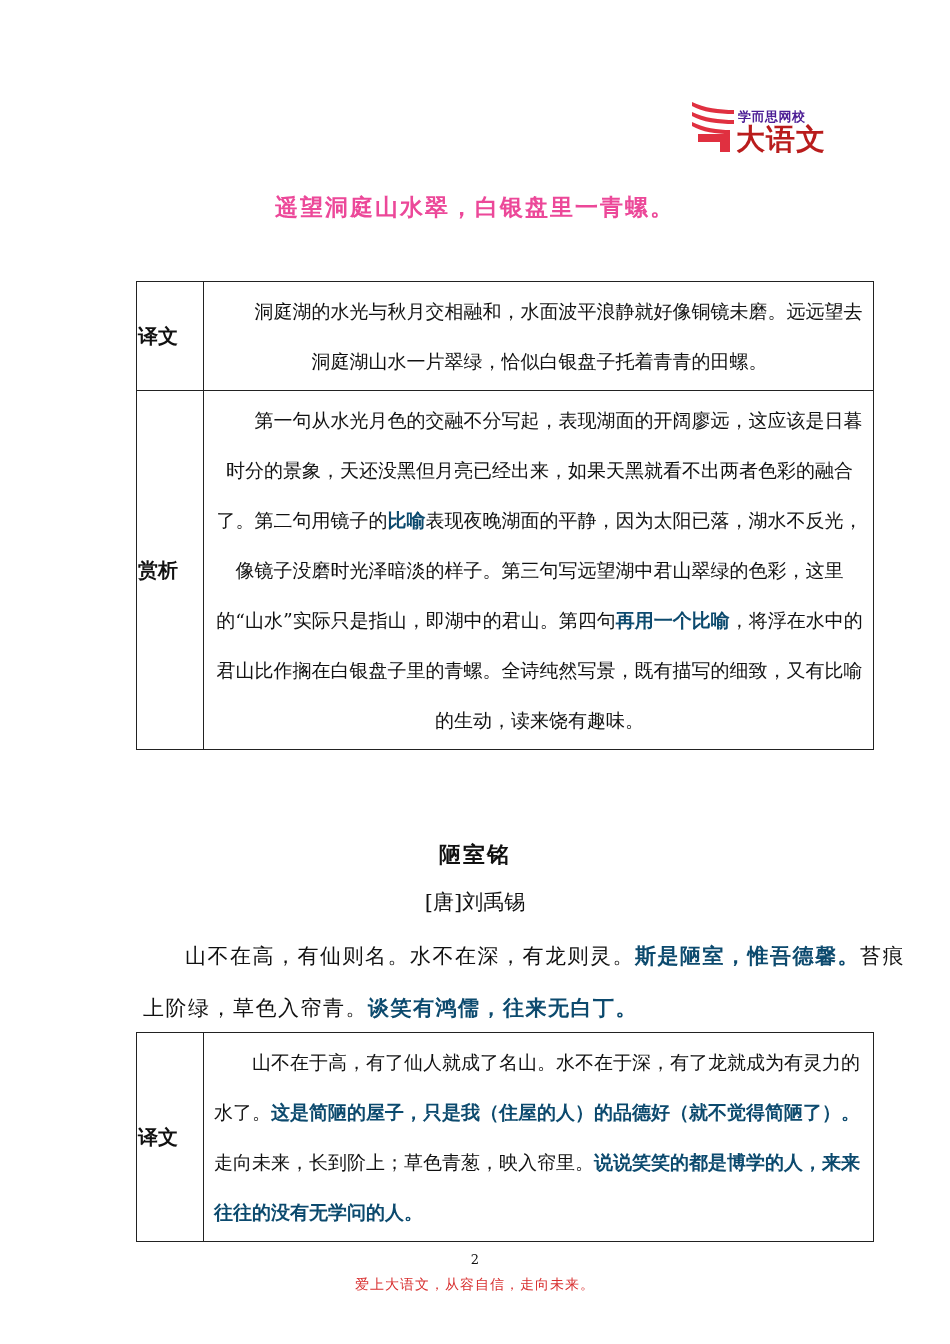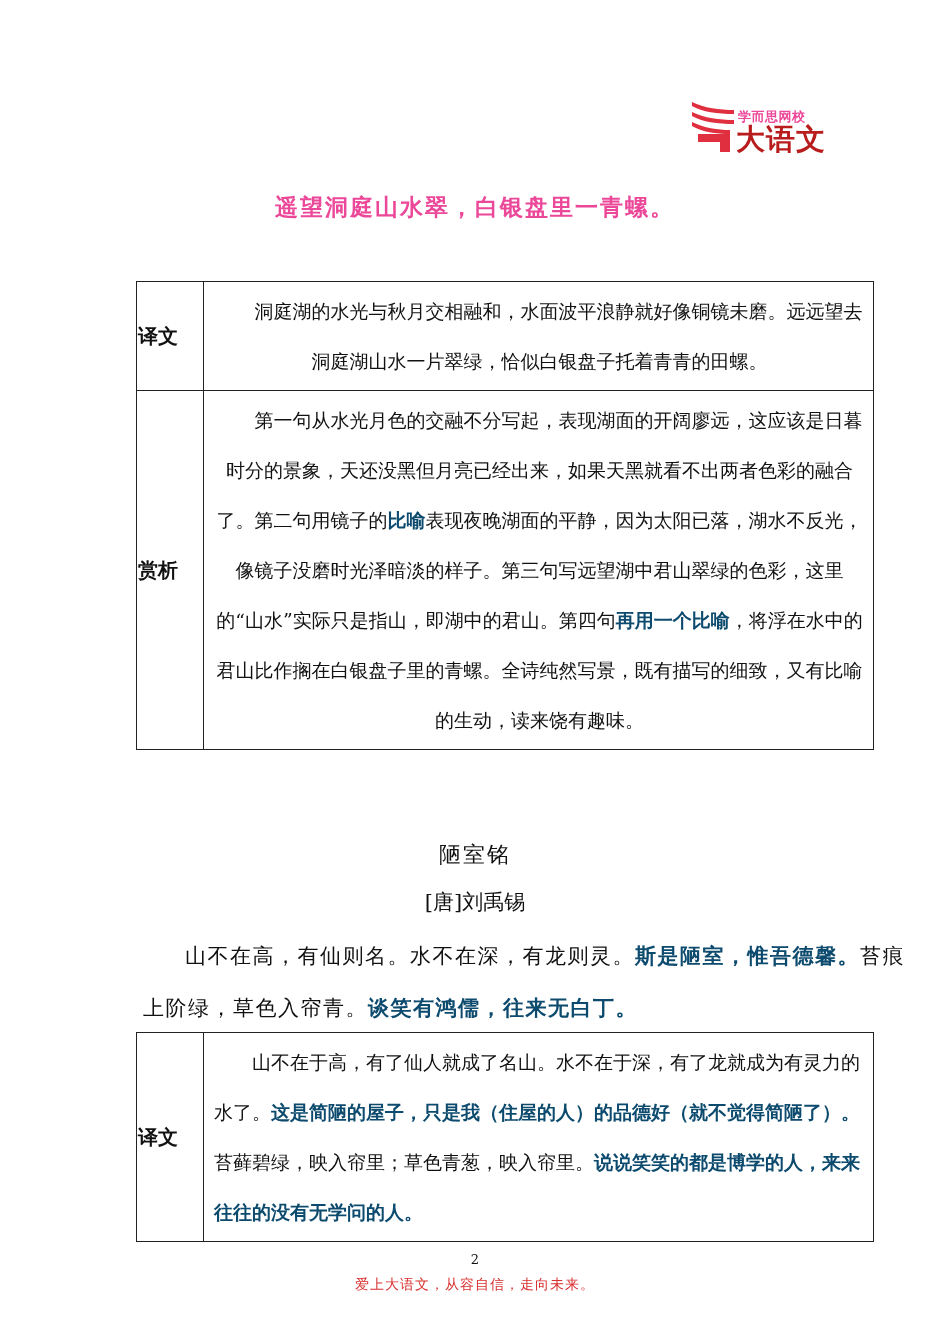--- a/index.html
+++ b/index.html
@@ -1,36 +1,36 @@
 <!DOCTYPE html>
 <html><head>
 <meta charset="utf-8">
 <style>
   html, body { margin: 0; padding: 0; background: #ffffff; }
   body { width: 950px; height: 1344px; position: relative; overflow: hidden;
          font-family: "DejaVu Serif", "Liberation Serif", serif; color: #111; }
   .logo { position: absolute; left: 690px; top: 98px; width: 150px; height: 58px; }
   .logo .wing { position: absolute; left: 0; top: 0; width: 48px; height: 56px; }
   .logo .sub { position: absolute; left: 48px; top: 10px; font-family: "DejaVu Sans", sans-serif;
-               font-size: 13px; color: #ec4899; font-weight: bold; letter-spacing: 0.5px; }
+               font-size: 13px; color: #4c1d95; font-weight: bold; letter-spacing: 0.5px; }
   .logo .main { position: absolute; left: 46px; top: 22px; font-family: "DejaVu Sans", sans-serif;
                 font-size: 29px; color: #b91c1c; font-weight: bold; letter-spacing: 1px; }
   .title-red { position: absolute; left: 0; width: 950px; top: 192px; text-align: center;
                color: #ec4899; font-weight: bold; font-size: 23px; letter-spacing: 2px; }
   .red { color: #0c4a6e; font-weight: bold; }
   table.box { position: absolute; left: 136px; border-collapse: collapse; width: 738px; }
   table.box td { border: 1.5px solid #222; vertical-align: middle; }
   table.box td.label { width: 64px; text-align: left; font-weight: bold; font-size: 20px; }
   table.box td.body { padding: 4px 8px 4px 10px; font-size: 19px; line-height: 50px; }
   .indent { text-indent: 2em; display: block; }
   #t1 { top: 281px; }
   #t1 td.body { line-height: 50px; text-align: center; }
   #t2 { top: 1032px; }
   .poem-title { position: absolute; top: 840px; left: 0; width: 950px; text-align: center;
-                font-weight: normal; font-size: 22px; letter-spacing: 2px; }
+                font-weight: bold; font-size: 22px; letter-spacing: 2px; }
   .poem-author { position: absolute; top: 888px; left: 0; width: 950px; text-align: center;
                  font-size: 21px; }
   .poem-body { position: absolute; top: 930px; left: 143px; width: 770px; font-size: 21px;
                line-height: 52px; letter-spacing: 1.5px; }
   .page-num { position: absolute; top: 1252px; left: 0; width: 950px; text-align: center;
               font-size: 13px; }
   .footer { position: absolute; top: 1276px; left: 0; width: 950px; text-align: center;
             font-size: 14px; color: #d83030; letter-spacing: 1px; }
 </style>
 </head>
@@ -70,20 +70,20 @@
 <div class="poem-author">[唐]刘禹锡</div>
 <div class="poem-body">
     <span class="indent"><span>山不在高，有仙则名。水不在深，有龙则灵。</span><span class="red">斯是陋室，惟吾德馨。</span><span>苔痕上阶绿，草色入帘青。</span><span class="red">谈笑有鸿儒，往来无白丁。</span></span>
   </div>
 
 <table class="box" id="t2">
   <tbody>
       <tr>
     <td class="label">译文</td>
     <td class="body">
-      <span class="indent"><span>山不在于高，有了仙人就成了名山。水不在于深，有了龙就成为有灵力的水了。</span><span class="red">这是简陋的屋子，只是我（住屋的人）的品德好（就不觉得简陋了）。</span><span>苔藓碧绿，映入帘里；草色青葱，映入帘里。</span><span class="red">说说笑笑的都是博学的人，来来往往的没有无学问的人。</span></span>
+      <span class="indent"><span>山不在于高，有了仙人就成了名山。水不在于深，有了龙就成为有灵力的水了。</span><span class="red">这是简陋的屋子，只是我（住屋的人）的品德好（就不觉得简陋了）。</span><span>走向未来，长到阶上；草色青葱，映入帘里。</span><span class="red">说说笑笑的都是博学的人，来来往往的没有无学问的人。</span></span>
     </td>
   </tr>
 </tbody>
   </table>
 
 <div class="page-num">2</div>
 <div class="footer">爱上大语文，从容自信，走向未来。</div>
 
 </body></html>

